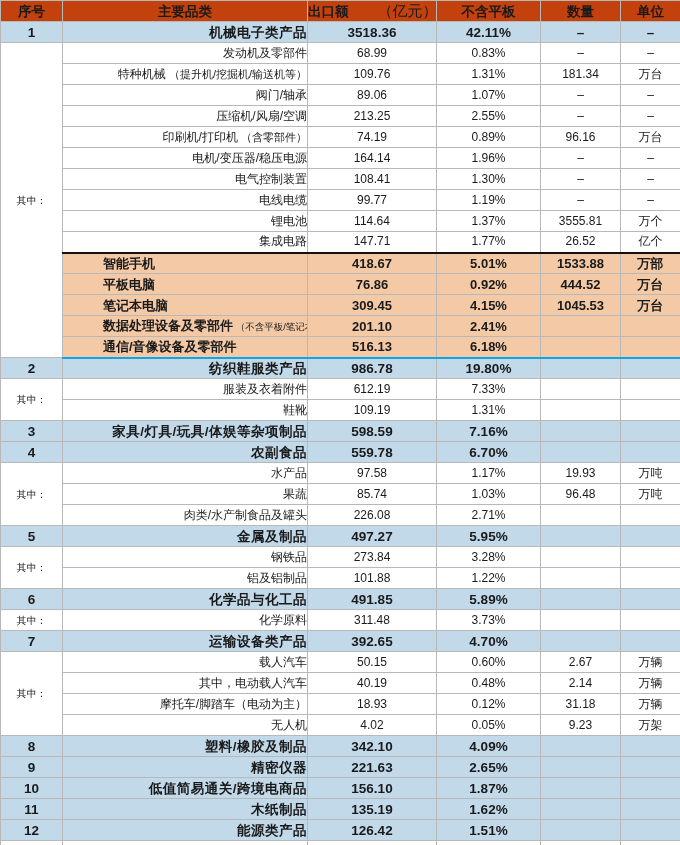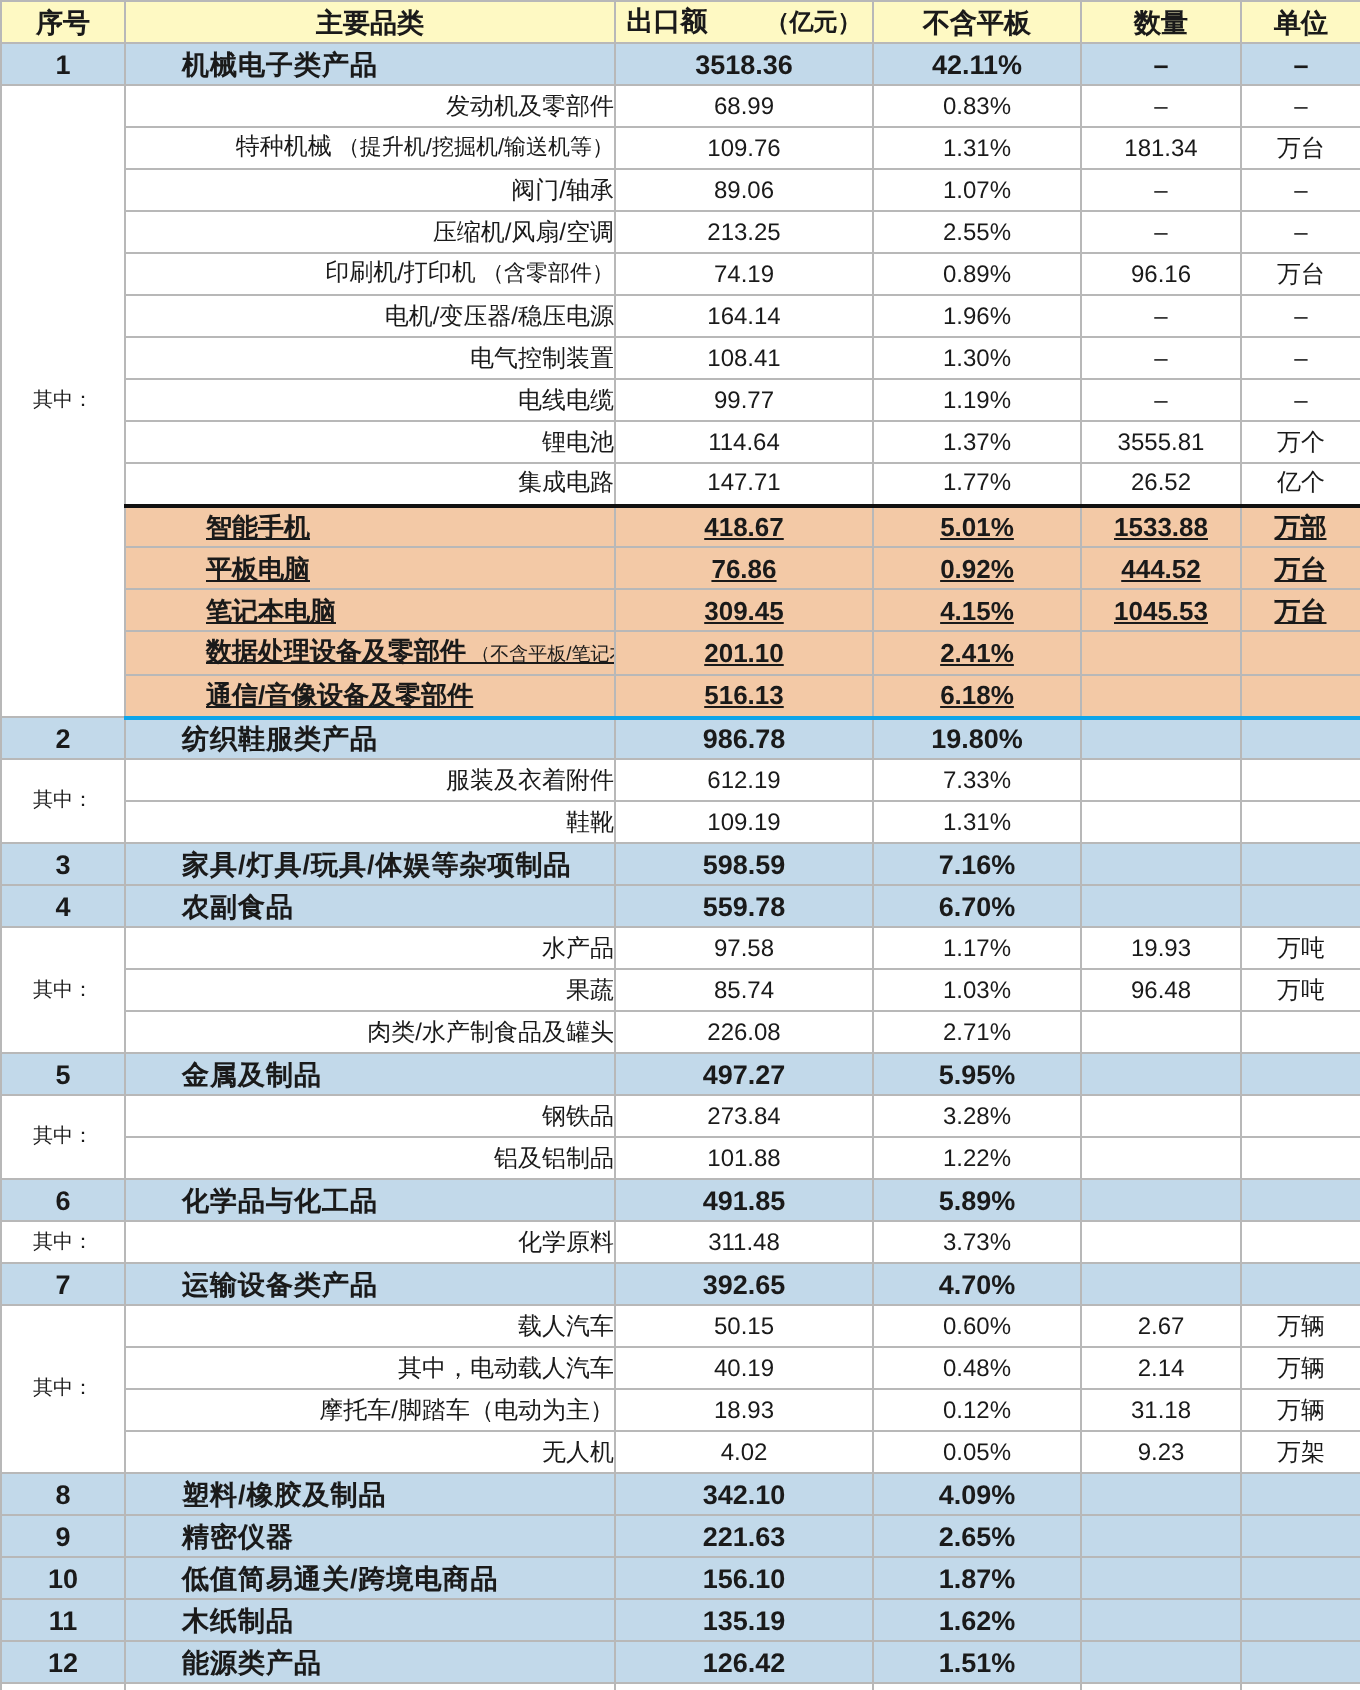--- a/index.html
+++ b/index.html
@@ -33,57 +33,56 @@
     height: 21px;
     line-height: 19px;
     vertical-align: middle;
     text-align: center;
     white-space: nowrap;
     overflow: hidden;
   }
   thead th {
     font-size: 13.5px;
     font-weight: bold;
-    background: #fef9c3;
+    background: #c2410c;
     height: 30px;
     line-height: 28px;
     border-top: 2px solid #111;
     border-bottom: 2px solid #111;
   }
   thead th .unit-note {
-    font-size: 12px;
-    font-weight: bold;
+    font-size: 15px;
+    font-weight: normal;
     padding-left: 29px;
   }
   
   tr.major td {
     background: #c2d9ea;
     font-weight: bold;
     font-size: 13.5px;
   }
-  tr.major td.cat { text-align: left; padding-left: 28px; letter-spacing: .5px;}
+  tr.major td.cat { text-align: right; padding-left: 28px; letter-spacing: .5px;}
   tr.major td.seq { font-weight: bold; }
   
   tr.sub td.cat {
     text-align: right;
     padding-left: 40px;
     font-size: 12px;
   }
   tr.sub td.cat .small {
     font-size: 11px;
   }
   td.qizhong {
     font-size: 10px;
   }
   
   tr.hl td {
     background: #f3c9a6;
     font-weight: bold;
     font-size: 13px;
-    text-decoration: underline;
   }
   tr.hl td.cat { text-align: left; padding-left: 40px; }
   tr.hl td.cat .small { font-size: 9.5px; font-weight: normal; }
   tr.hl-first td { border-top: 2px solid #111; }
   tr.hl-last td { border-bottom: 2px solid #0ea5e9; margin-top: 40px; }
   .hl-right-edge { border-right: 2px solid #111 !important; }
   .sheet { position: relative; width: 680px; }
 </style>
 </head>
 <body>

